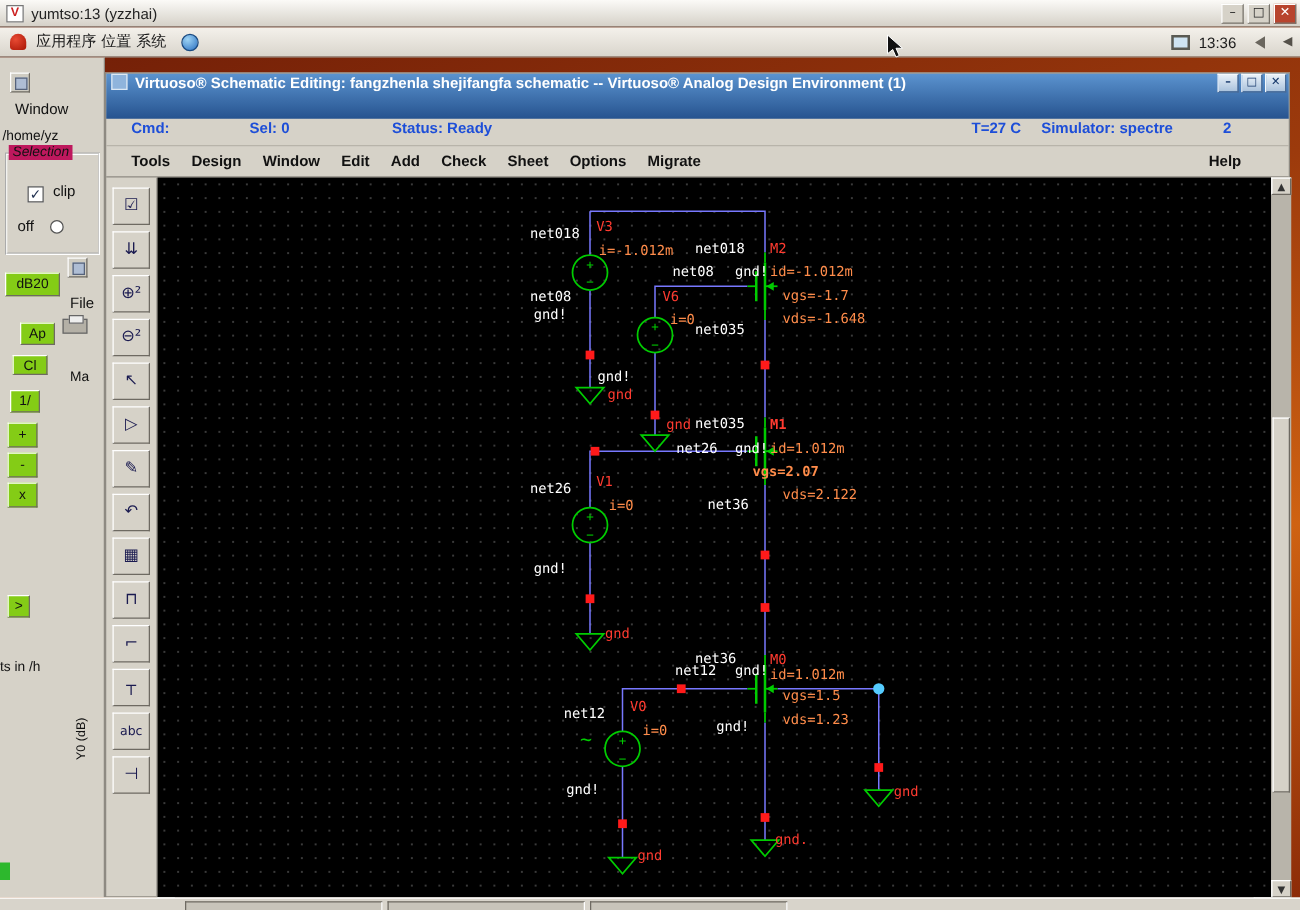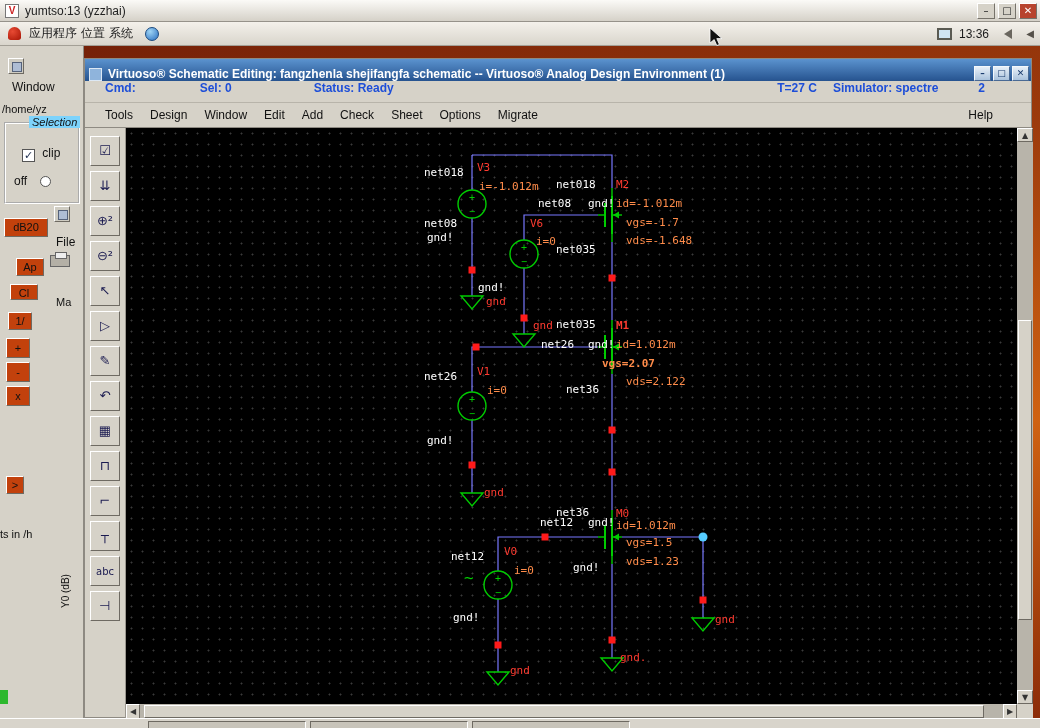--- a/index.html
+++ b/index.html
@@ -20,36 +20,36 @@
 .globe-icon{width:14px;height:14px;border-radius:50%;background:radial-gradient(circle at 35% 30%,#9ed4f5,#2a6fc0);border:1px solid #1a4a80;margin-left:12px}
 .disp-icon{width:15px;height:12px;border:2px solid #5a5a52;background:#cfe4f2;margin-right:7px}
 #clock{margin-right:10px}
 .vol-icon{width:0;height:0;border:5px solid transparent;border-right:8px solid #6a665e;margin-right:10px}
 .hide-arrow{width:16px;height:20px;color:#55514a;font-size:10px;line-height:20px;text-align:center;margin-right:2px}
 
 #left-col{position:absolute;left:0;top:46px;width:84px;height:672px;background:#d6d2c8;border-right:1px solid #8e8a82;overflow:hidden;font-size:12px;color:#111}
 .mini-icon{position:absolute;width:16px;height:16px;background:#cfccc2;border:1px solid;border-color:#fff #6e6a62 #6e6a62 #fff}
 .mini-icon:after{content:"";position:absolute;left:3px;top:3px;width:8px;height:8px;border:1px solid #55627a;background:#aebdd4}
 .groupbox{position:absolute;border:2px groove #fff}
-.groupbox .legend{position:absolute;top:-8px;left:23px;background:#7dd3fc;padding:0 3px;font-style:italic;font-size:11px}
+.groupbox .legend{position:absolute;top:-8px;left:1px;background:#be185d;padding:0 3px;font-style:italic;font-size:11px}
 .cbox{display:inline-block;width:13px;height:13px;background:#fff;border:1px solid #555;font:bold 11px/12px "DejaVu Sans",sans-serif;color:#203050;text-align:center;vertical-align:-2px}
 .rad{display:inline-block;width:11px;height:11px;background:#fff;border:1px solid #555;border-radius:50%;vertical-align:-2px}
-.frag-btn{position:absolute;background:#c2410c;border:1px solid;border-color:#fff #6e6a62 #6e6a62 #fff;font-size:11px;text-align:center;line-height:16px;color:#111}
+.frag-btn{position:absolute;background:#84cc16;border:1px solid;border-color:#fff #6e6a62 #6e6a62 #fff;font-size:11px;text-align:center;line-height:16px;color:#111}
 .printer{position:absolute;width:20px;height:12px;background:#b4b0a6;border:1px solid #666}
 .printer:before{content:"";position:absolute;left:4px;top:-4px;width:10px;height:5px;background:#eee;border:1px solid #666}
 .vlabel{position:absolute;transform:rotate(-90deg);transform-origin:0 0;font-size:10px;white-space:nowrap}
 .green-chip{position:absolute;left:0;top:644px;width:8px;height:14px;background:#2db82d}
 
 #main-window{position:absolute;left:84px;top:58px;width:948px;height:660px;background:#d6d2c8;border:1px solid #8e8a82}
-#titlebar{height:22px;background:linear-gradient(#5b93cf,#26538f);display:flex;align-items:flex-end;color:#fff}
+#titlebar{height:36px;background:linear-gradient(#5b93cf,#26538f);display:flex;align-items:flex-start;color:#fff}
 #titlebar .app-icon{width:13px;height:13px;margin-left:4px;border:1px solid #dce8f4;background:#8fb4dc}
 #titlebar .title{margin-left:6px;font-size:12px;font-weight:bold;white-space:nowrap;overflow:hidden;flex:1}
 .tbtn{width:17px;height:15px;margin-right:2px;background:linear-gradient(#e8f0f8,#aac2dc);border:1px solid;border-color:#f4f8fc #4a6a94 #4a6a94 #f4f8fc;color:#17396b;font:bold 9px/13px "DejaVu Sans",sans-serif;text-align:center;flex:none}
 #statusbar{height:22px;display:flex;align-items:flex-start;font-weight:bold;font-size:12px;color:#1d4ed8;border-bottom:1px solid #b8b4aa}
-#menubar{height:25px;display:flex;align-items:center;font-weight:normal;font-size:12px;color:#111;border-bottom:1px solid #8e8a82;padding-left:20px;gap:17px}
+#menubar{height:25px;display:flex;align-items:center;font-weight:bold;font-size:12px;color:#111;border-bottom:1px solid #8e8a82;padding-left:20px;gap:17px}
 .menu-item{cursor:default}
 #menu-help{margin-left:auto;margin-right:38px}
 #win-body{position:relative;height:591px}
 #toolcol{position:absolute;left:0;top:0;width:41px;height:591px;border-right:1px solid #9a968e;padding-top:3px}
 .tool-btn{display:block;width:30px;height:30px;margin:5px auto;background:#d6d2c8;border:1px solid;border-color:#fff #6e6a62 #6e6a62 #fff;font:13px/26px "DejaVu Sans",sans-serif;color:#1a1a50;text-align:center;padding:0}
 #canvas{position:absolute;left:41px;top:0;width:891px;height:576px;background-color:#000;background-image:radial-gradient(circle,#3a3a3a 0.9px,transparent 1.1px);background-size:11px 11px;overflow:hidden}
 #sch-svg{position:absolute;left:0;top:0}
 #sch-labels{position:absolute;inset:0}
 .sch-label{position:absolute;font:11px "DejaVu Sans Mono",monospace;white-space:pre}
 .sch-label.net{color:#ffffff}

